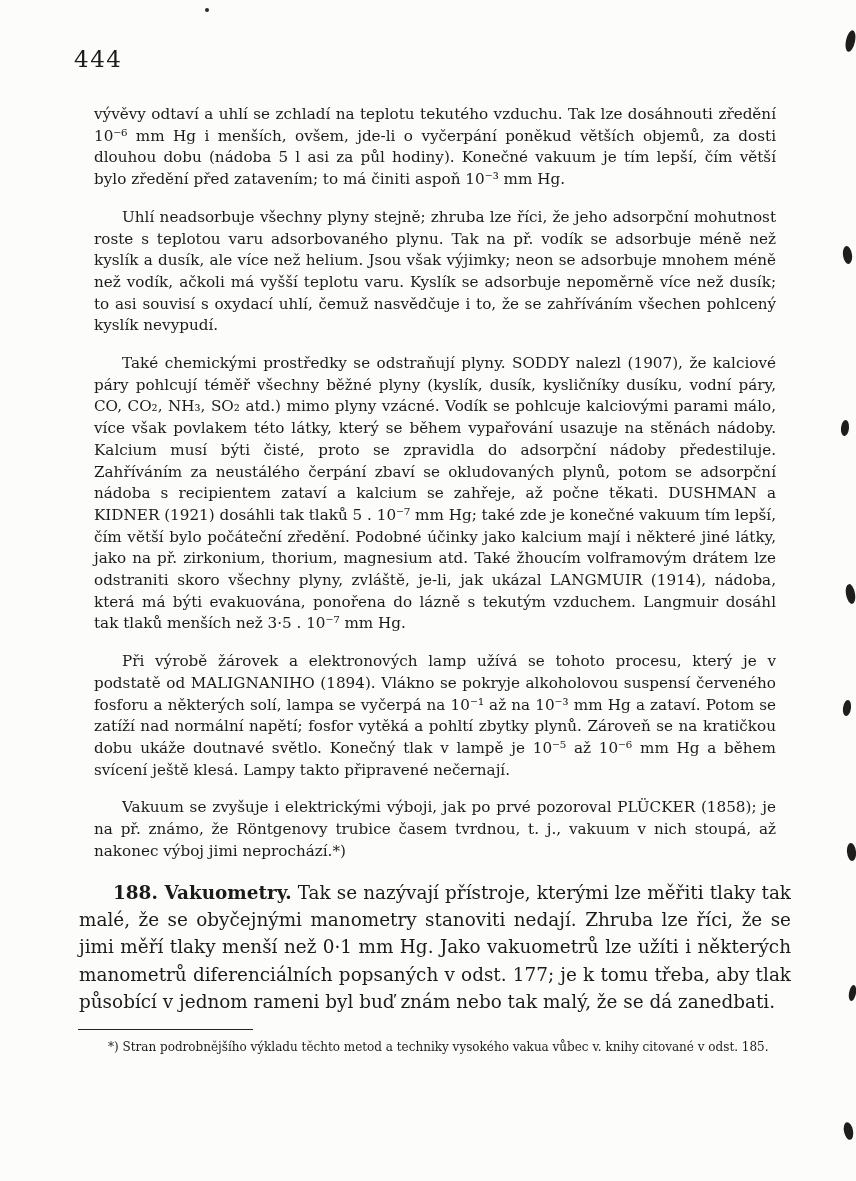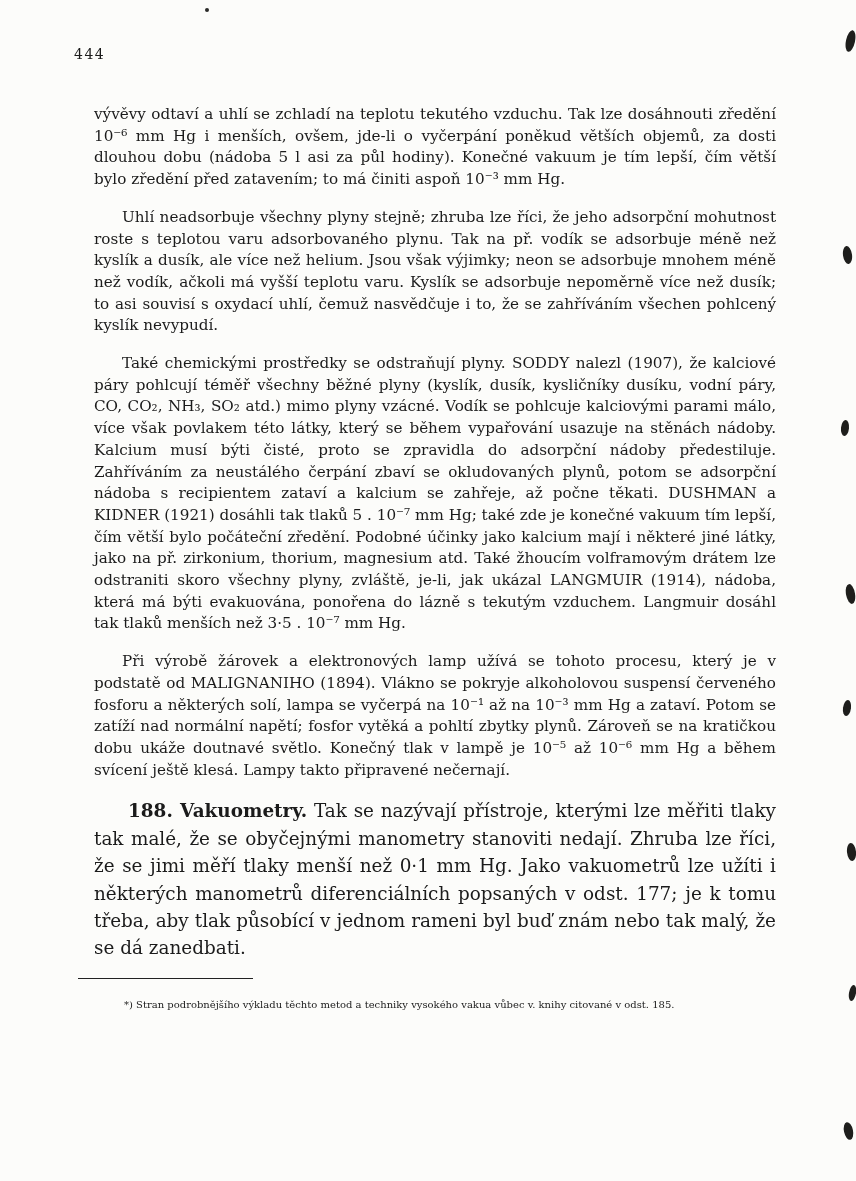--- a/index.html
+++ b/index.html
@@ -14,21 +14,21 @@
     background: #fcfcfa;
     font-family: "DejaVu Serif", "Liberation Serif", serif;
     color: #1b1b1b;
     overflow: hidden;
     margin: 0 auto;
   }
   .page-number {
     position: absolute;
     left: 74px;
     top: 46px;
-    font-size: 14px;
+    font-size: 23px;
     letter-spacing: 1.5px;
   }
   .content {
     position: absolute;
     left: 78px;
     top: 88px;
     width: 714px;
   }
   .small-type {
     font-size: 15.2px;
@@ -42,38 +42,38 @@
   .small-type p.noindent {
     text-indent: 0;
   }
   .large-type {
     margin-top: 8px;
     font-size: 18.4px;
     line-height: 27.4px;
     text-align: justify;
   }
   .large-type p {
-    margin: 16px;
+    margin: 1px;
     text-indent: 34px;
   }
   .large-type b {
     font-weight: bold;
   }
   .footnote-rule {
     width: 175px;
     height: 0;
     border-top: 1.5px solid #222;
     margin: 13px 0 7px 0;
   }
   .footnote {
-    font-size: 10px;
+    font-size: 12px;
     line-height: 20.5px;
     text-align: justify;
     text-indent: 30px;
-    margin: 16px;
+    margin: 0;
   }
   .artifact {
     position: absolute;
     background: #1e1e1c;
     border-radius: 50%;
   }
   .dot {
     position: absolute;
     background: #2a2a28;
     border-radius: 50%;
@@ -86,20 +86,21 @@
 
   <div class="page-number">444</div>
 
   <div class="content">
 
     <div class="small-type">
       <p class="noindent">vývěvy odtaví a uhlí se zchladí na teplotu tekutého vzduchu. Tak lze dosáhnouti zředění 10⁻⁶ mm Hg i menších, ovšem, jde-li o vyčerpání poněkud větších objemů, za dosti dlouhou dobu (nádoba 5 l asi za půl hodiny). Konečné vakuum je tím lepší, čím větší bylo zředění před zatavením; to má činiti aspoň 10⁻³ mm Hg.</p>
       <p>Uhlí neadsorbuje všechny plyny stejně; zhruba lze říci, že jeho adsorpční mohutnost roste s teplotou varu adsorbovaného plynu. Tak na př. vodík se adsorbuje méně než kyslík a dusík, ale více než helium. Jsou však výjimky; neon se adsorbuje mnohem méně než vodík, ačkoli má vyšší teplotu varu. Kyslík se adsorbuje nepoměrně více než dusík; to asi souvisí s oxydací uhlí, čemuž nasvědčuje i to, že se zahříváním všechen pohlcený kyslík nevypudí.</p>
       <p>Také chemickými prostředky se odstraňují plyny. SODDY nalezl (1907), že kalciové páry pohlcují téměř všechny běžné plyny (kyslík, dusík, kysličníky dusíku, vodní páry, CO, CO₂, NH₃, SO₂ atd.) mimo plyny vzácné. Vodík se pohlcuje kalciovými parami málo, více však povlakem této látky, který se během vypařování usazuje na stěnách nádoby. Kalcium musí býti čisté, proto se zpravidla do adsorpční nádoby předestiluje. Zahříváním za neustálého čerpání zbaví se okludovaných plynů, potom se adsorpční nádoba s recipientem zataví a kalcium se zahřeje, až počne těkati. DUSHMAN a KIDNER (1921) dosáhli tak tlaků 5 . 10⁻⁷ mm Hg; také zde je konečné vakuum tím lepší, čím větší bylo počáteční zředění. Podobné účinky jako kalcium mají i některé jiné látky, jako na př. zirkonium, thorium, magnesium atd. Také žhoucím volframovým drátem lze odstraniti skoro všechny plyny, zvláště, je-li, jak ukázal LANGMUIR (1914), nádoba, která má býti evakuována, ponořena do lázně s tekutým vzduchem. Langmuir dosáhl tak tlaků menších než 3·5 . 10⁻⁷ mm Hg.</p>
       <p>Při výrobě žárovek a elektronových lamp užívá se tohoto procesu, který je v podstatě od MALIGNANIHO (1894). Vlákno se pokryje alkoholovou suspensí červeného fosforu a některých solí, lampa se vyčerpá na 10⁻¹ až na 10⁻³ mm Hg a zataví. Potom se zatíží nad normální napětí; fosfor vytěká a pohltí zbytky plynů. Zároveň se na kratičkou dobu ukáže doutnavé světlo. Konečný tlak v lampě je 10⁻⁵ až 10⁻⁶ mm Hg a během svícení ještě klesá. Lampy takto připravené nečernají.</p>
+      <p>Vakuum se zvyšuje i elektrickými výboji, jak po prvé pozoroval PLÜCKER (1858); je na př. známo, že Röntgenovy trubice časem tvrdnou, t. j., vakuum v nich stoupá, až nakonec výboj jimi neprochází.*)</p>
     </div>
 
     <div class="large-type">
       <p>
         <b>188. Vakuometry.</b>
         <span>Tak se nazývají přístroje, kterými lze měřiti tlaky tak malé, že se obyčejnými manometry stanoviti nedají. Zhruba lze říci, že se jimi měří tlaky menší než 0·1 mm Hg. Jako vakuometrů lze užíti i některých manometrů diferenciálních popsaných v odst. 177; je k tomu třeba, aby tlak působící v jednom rameni byl buď znám nebo tak malý, že se dá zanedbati.</span>
       </p>
     </div>
 
     <div class="footnote-rule"></div>

